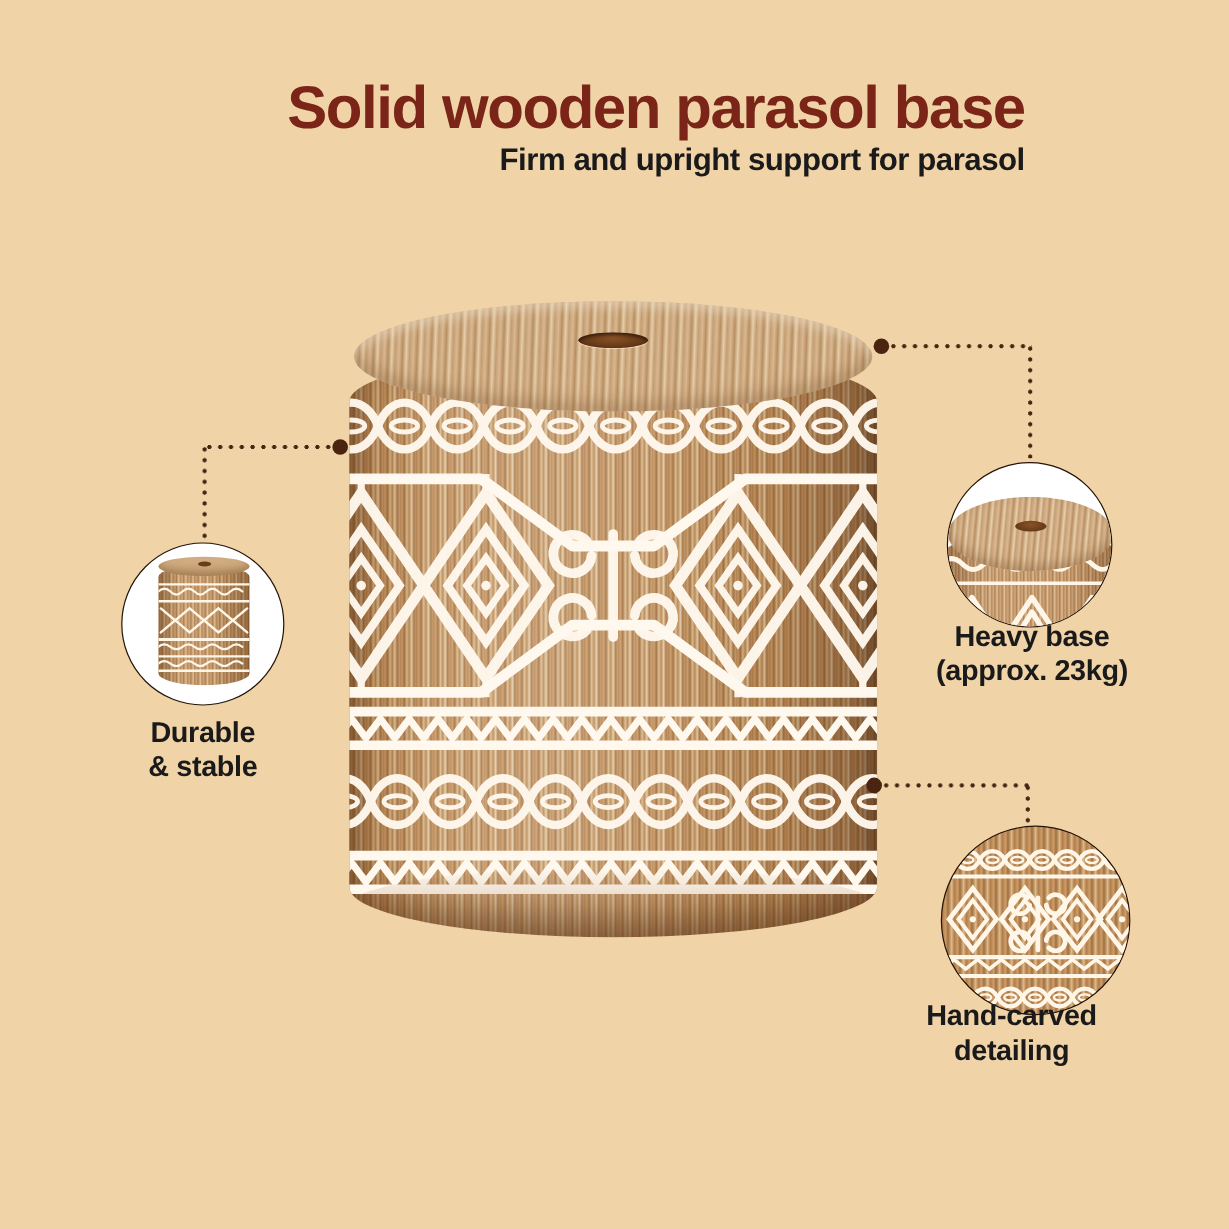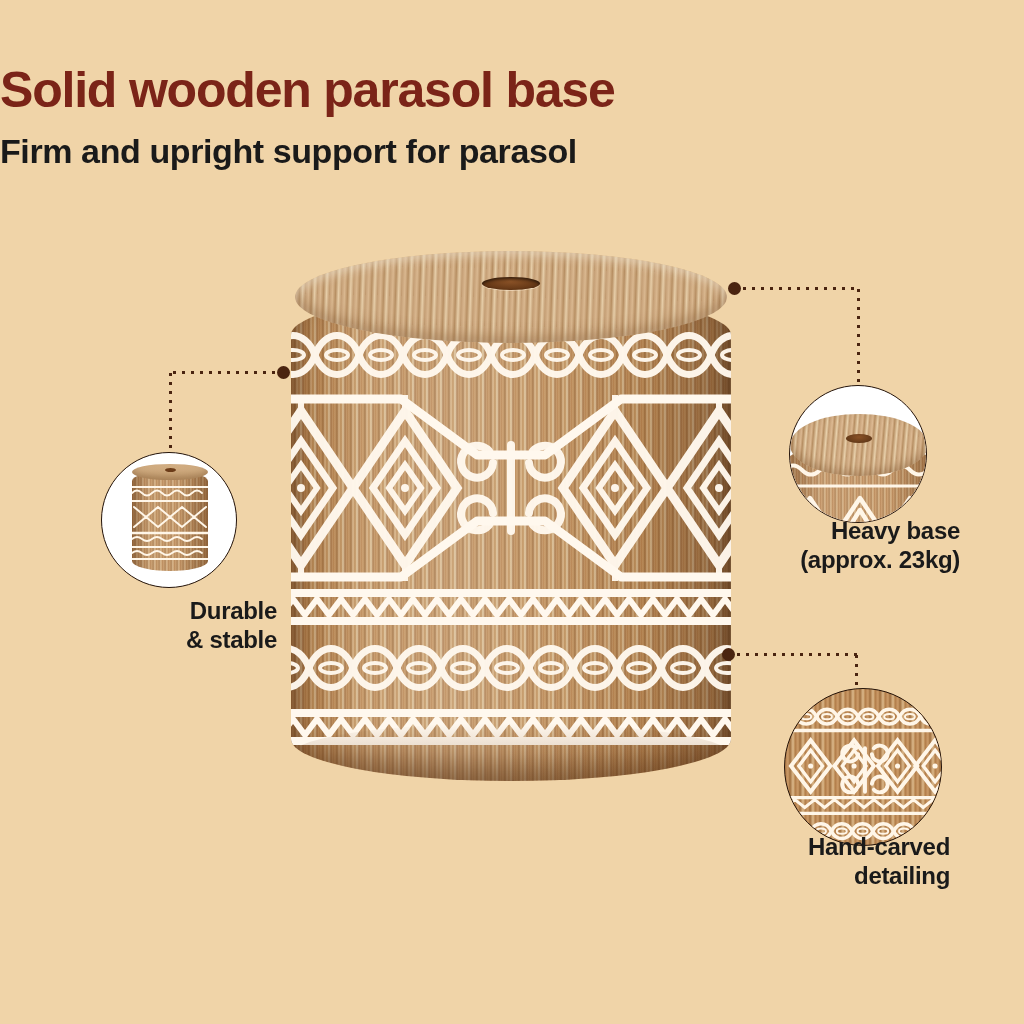--- a/index.html
+++ b/index.html
@@ -24,33 +24,32 @@
     height: 1024px;
     background: #F0D4A8;
     overflow: hidden;
   }
 
   
   .header {
     position: absolute;
     left: 0; top: 62px;
     width: 854px;
-    text-align: left;
+    text-align: right;
   }
   .title {
     font-size: 50px;
     font-weight: 800;
     color: #7B2418;
     letter-spacing: -1.2px;
     line-height: 1.12;
     white-space: nowrap;
   }
   .subtitle {
-    margin-top: 14px;
-    font-size: 34px;
+    font-size: 26px;
     font-weight: 700;
     color: #1A1A1A;
     letter-spacing: -0.4px;
     white-space: nowrap;
   }
 
   
   #product {
     position: absolute;
     left: 291px;
@@ -177,21 +176,21 @@
   .callout { position: absolute; }
   .callout-circle {
     position: absolute;
     border-radius: 50%;
     background: #ffffff;
     border: 1.6px solid #241309;
     overflow: hidden;
   }
   .callout-label {
     position: absolute;
-    text-align: right;
+    text-align: center;
     font-size: 24px;
     font-weight: 600;
     color: #1A1A1A;
     line-height: 1.22;
     letter-spacing: -0.3px;
     white-space: pre-line;
   }
 
   .mini-body {
     position: absolute;

